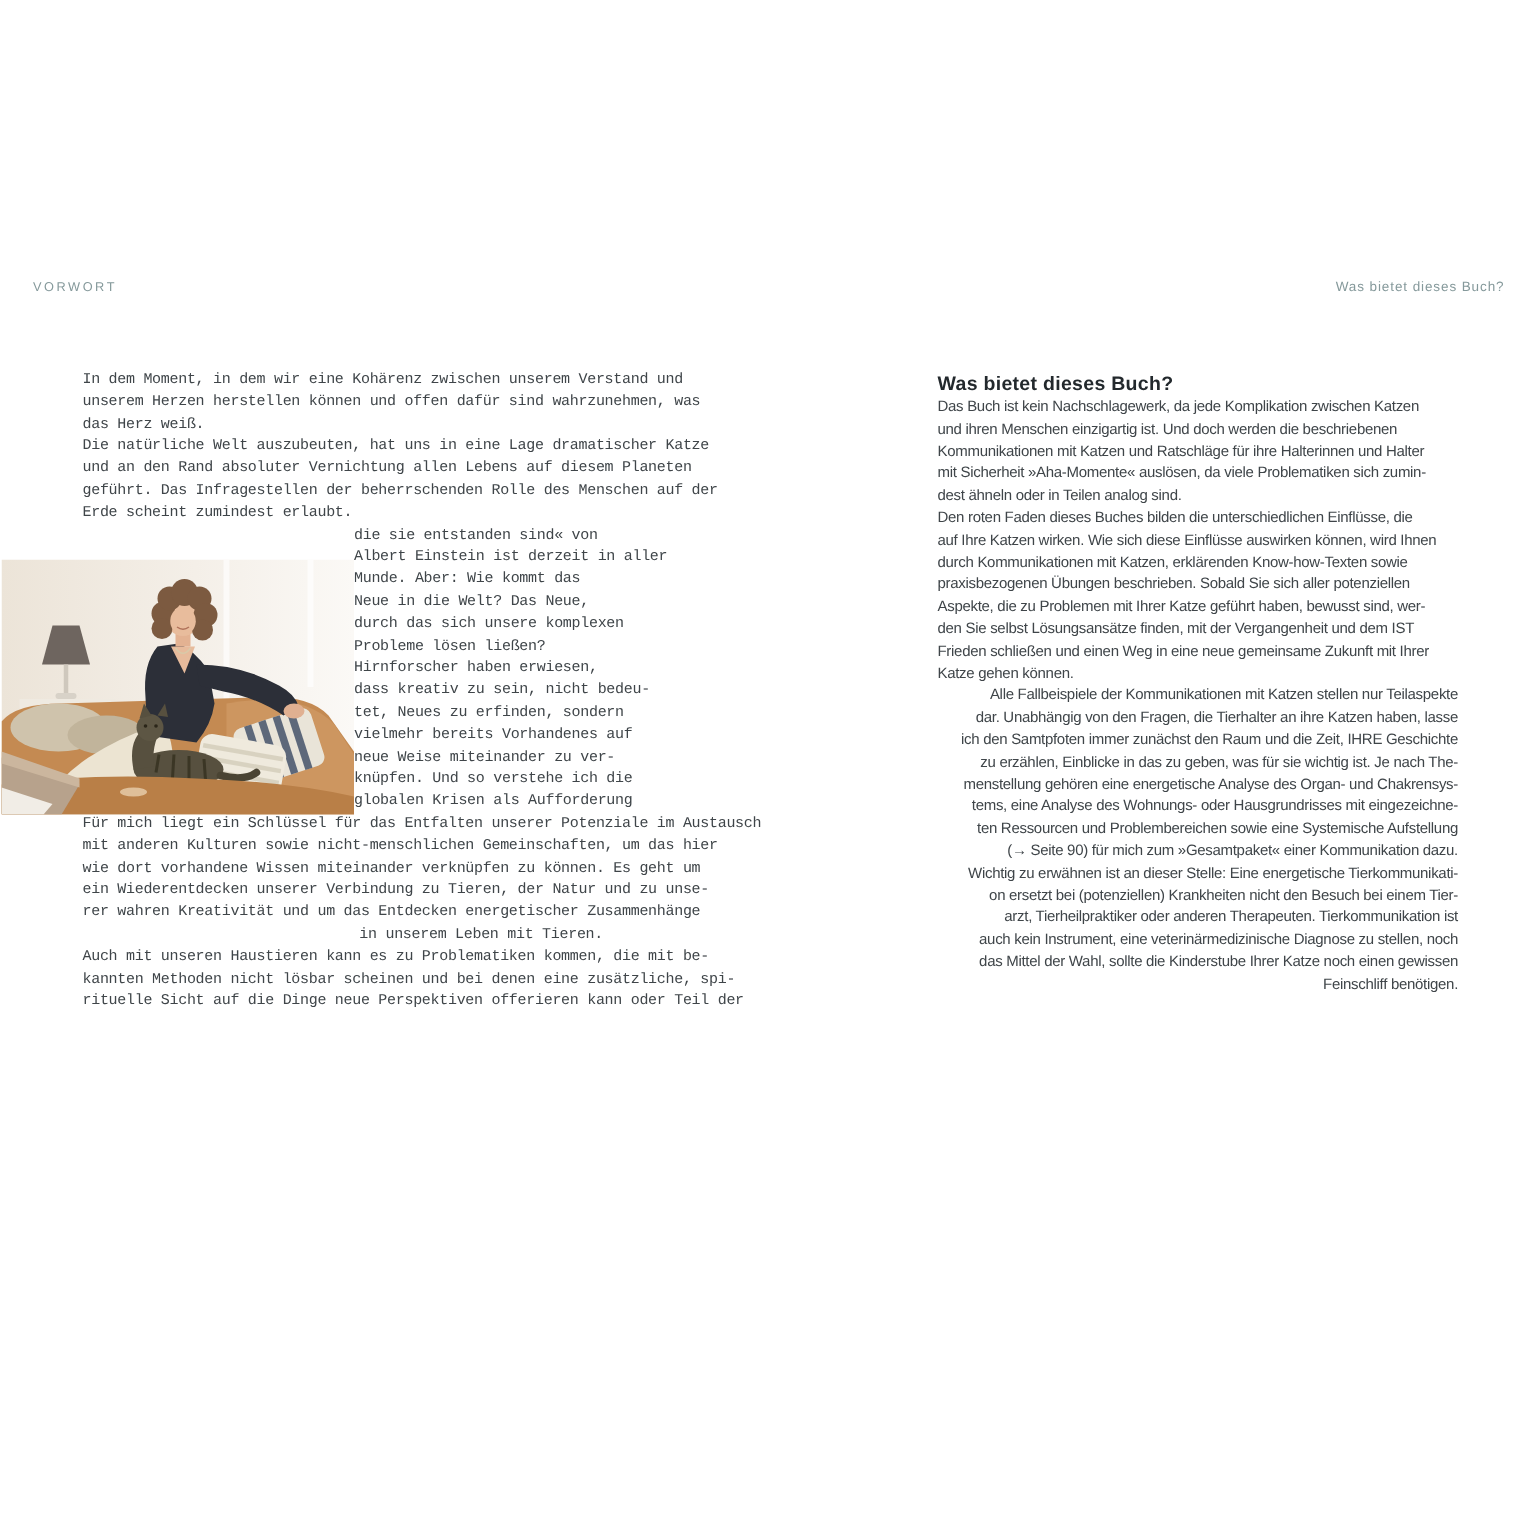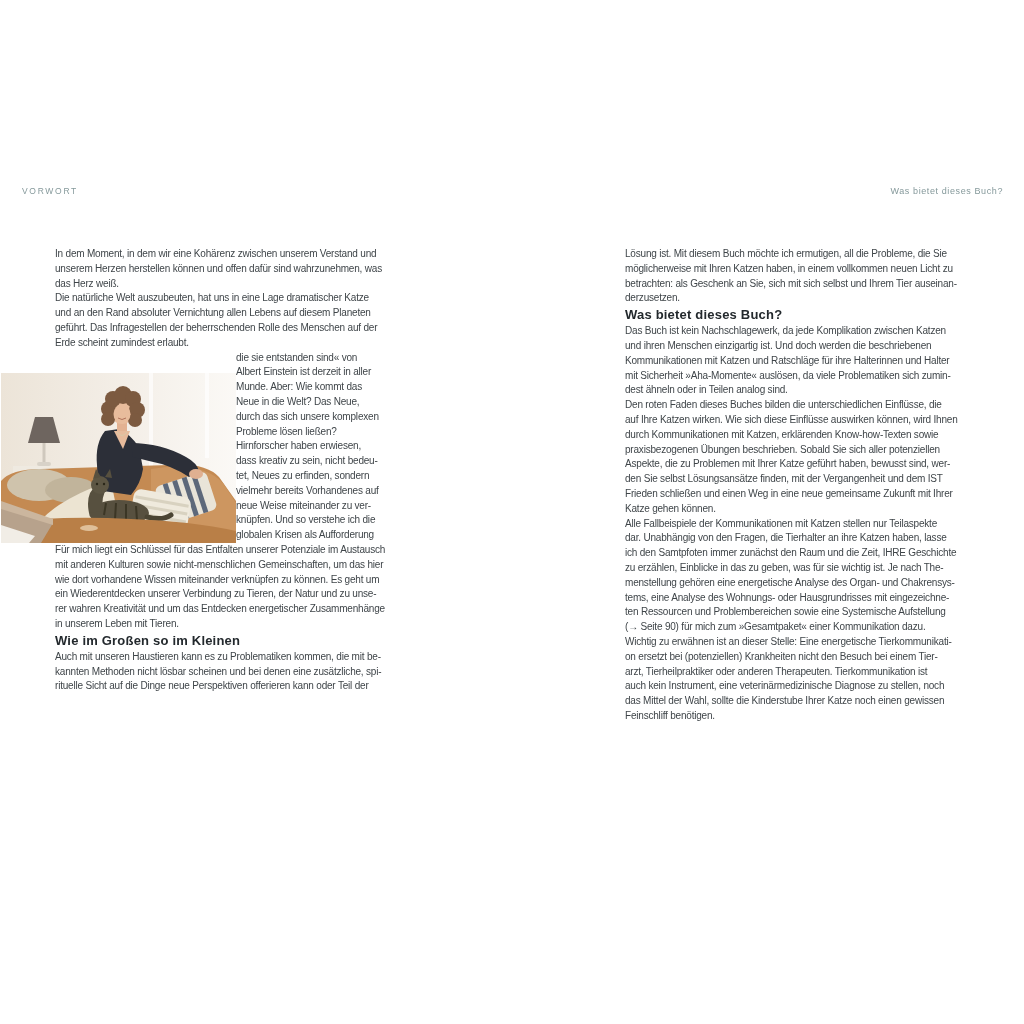--- a/index.html
+++ b/index.html
@@ -11,30 +11,30 @@
     position:absolute; top:186px; font-size:8.5px; line-height:10px;
     color:var(--running-head, #85999b);
   }
   .running-head.left { left:22px; letter-spacing:1.7px; text-transform:uppercase; }
   .running-head.right { right:21px; letter-spacing:0.6px; font-size:9px; }
   .col {
     position:absolute; top:247px; width:347px;
     color:var(--body-text, #3f4549);
     font-size:10px; letter-spacing:-0.2px; line-height:14.8px;
   }
-  .col-left { left:55px; }
+  .col-left { left:55px;font-family:Liberation Mono, monospace; }
   .col-right { left:625px; }
   p.body { margin:0; white-space:pre; }
   h3.sec-heading {
     margin:0; font-size:13px; line-height:18px; font-weight:bold;
     letter-spacing:0.2px; color:var(--heading-text, #23292d); white-space:pre;
   }
   .mt-head1 { margin-top:18px; }
   .mt-after-head { margin-top:4px; }
-  .mt-par { margin-top:15px; }
+  .mt-par { margin-top:15px;text-align:right; }
   .mt-head2 { margin-top:9px; }
   .mt-head-r { margin-top:17px; }
   .img-row { display:flex; align-items:flex-end; }
   .photo {
     flex:none; width:235px; height:170px; margin-left:-54px; margin-top:5px;
     display:block;
   }
   .wrap-text { flex:1; margin-left:14px; }
   .page-num {
     position:absolute; top:823px; font-size:8.5px;
@@ -158,36 +158,31 @@
     </div>
 
 
     <p class="body mt-par">Für mich liegt ein Schlüssel für das Entfalten unserer Potenziale im Austausch
 mit anderen Kulturen sowie nicht-menschlichen Gemeinschaften, um das hier
 wie dort vorhandene Wissen miteinander verknüpfen zu können. Es geht um
 ein Wiederentdecken unserer Verbindung zu Tieren, der Natur und zu unse-
 rer wahren Kreativität und um das Entdecken energetischer Zusammenhänge
 in unserem Leben mit Tieren.</p>
 
-    <h3 class="sec-heading mt-head2">Wie im Großen so im Kleinen</h3>
 
     <p class="body mt-after-head">Auch mit unseren Haustieren kann es zu Problematiken kommen, die mit be-
 kannten Methoden nicht lösbar scheinen und bei denen eine zusätzliche, spi-
 rituelle Sicht auf die Dinge neue Perspektiven offerieren kann oder Teil der</p>
   </div>
 
   <div class="page-num left">12</div>
 
   <div class="running-head right">Was bietet dieses Buch?</div>
 
   <div class="col col-right">
-    <p class="body">Lösung ist. Mit diesem Buch möchte ich ermutigen, all die Probleme, die Sie
-möglicherweise mit Ihren Katzen haben, in einem vollkommen neuen Licht zu
-betrachten: als Geschenk an Sie, sich mit sich selbst und Ihrem Tier auseinan-
-derzusetzen.</p>
 
     <h3 class="sec-heading mt-head-r">Was bietet dieses Buch?</h3>
 
     <p class="body mt-after-head">Das Buch ist kein Nachschlagewerk, da jede Komplikation zwischen Katzen
 und ihren Menschen einzigartig ist. Und doch werden die beschriebenen
 Kommunikationen mit Katzen und Ratschläge für ihre Halterinnen und Halter
 mit Sicherheit »Aha-Momente« auslösen, da viele Problematiken sich zumin-
 dest ähneln oder in Teilen analog sind.
 Den roten Faden dieses Buches bilden die unterschiedlichen Einflüsse, die
 auf Ihre Katzen wirken. Wie sich diese Einflüsse auswirken können, wird Ihnen

